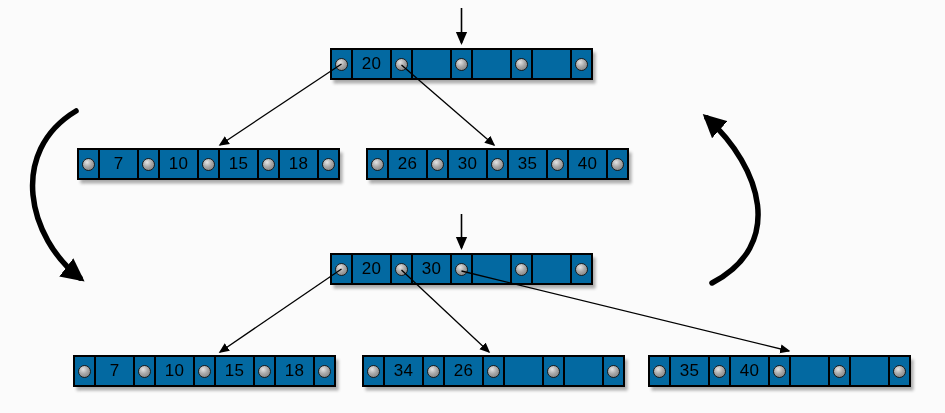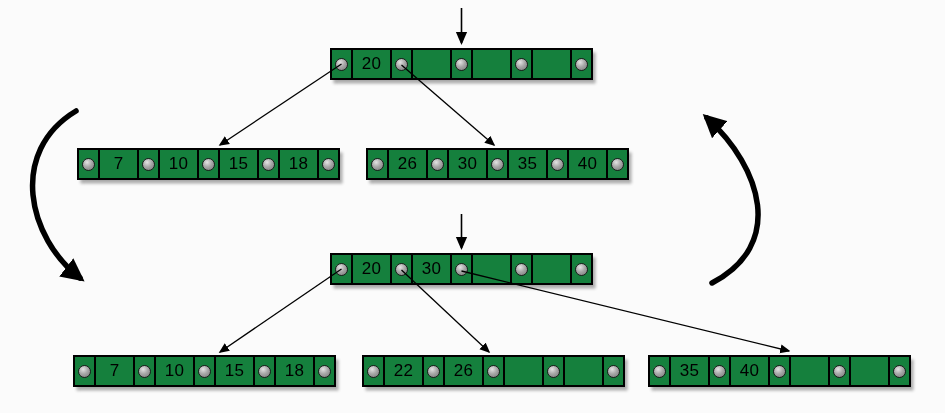--- a/index.html
+++ b/index.html
@@ -3,21 +3,21 @@
 <meta charset="utf-8">
 <style>
   html,body{margin:0;padding:0;background:#fbfbfb;}
   #canvas{
     position:relative;width:945px;height:413px;background:#fbfbfb;
     font-family:"Liberation Sans", sans-serif;overflow:hidden;
   }
   #overlay{position:absolute;left:0;top:0;width:945px;height:413px;pointer-events:none;z-index:5;}
   .node{
     position:absolute;display:flex;align-items:stretch;
-    background:#15803d;border:2px solid #000;
+    background:#0369a1;border:2px solid #000;
     box-shadow:2.5px 3.5px 3px rgba(0,0,0,0.32);
     z-index:2;
   }
   .cell{height:28px;display:flex;align-items:center;justify-content:center;border-left:2px solid #000;}
   .cell:first-child{border-left:none;}
   .ptr{width:19px;}
   .key{width:37px;font-size:17px;color:#000;letter-spacing:0.2px;}
   .dot{
     width:11px;height:11px;border-radius:50%;
     background:radial-gradient(circle at 38% 30%, #e3e3e3 0%, #a8a8a8 45%, #777 100%);
@@ -160,21 +160,21 @@
     <div class="cell key">18</div>
     <div class="cell ptr">
         <span class="dot"></span>
       </div>
   </div>
 
   <div class="node" style="left:362px;top:355px">
     <div class="cell ptr">
         <span class="dot"></span>
       </div>
-    <div class="cell key">22</div>
+    <div class="cell key">34</div>
     <div class="cell ptr">
         <span class="dot"></span>
       </div>
     <div class="cell key">26</div>
     <div class="cell ptr">
         <span class="dot"></span>
       </div>
     <div class="cell key"></div>
     <div class="cell ptr">
         <span class="dot"></span>

